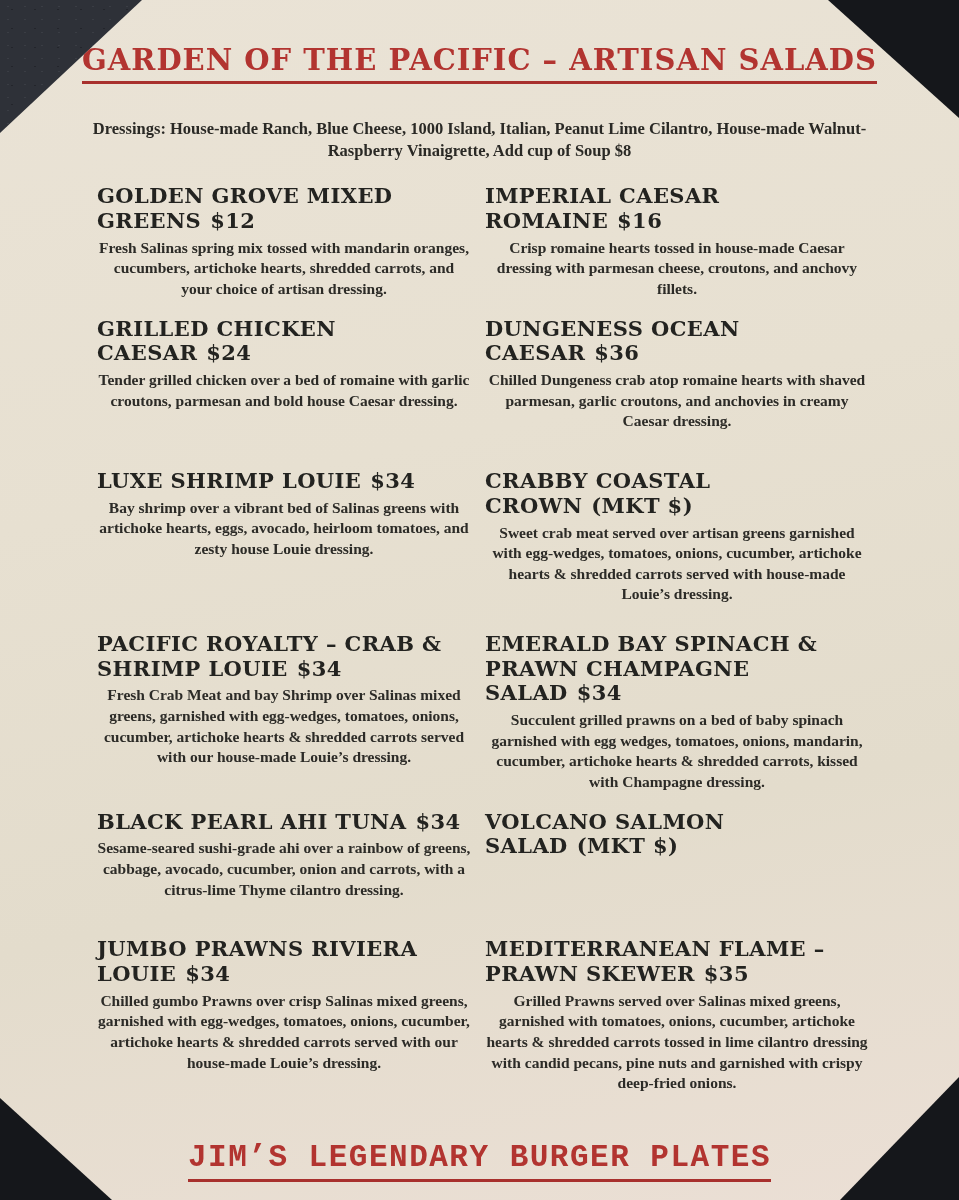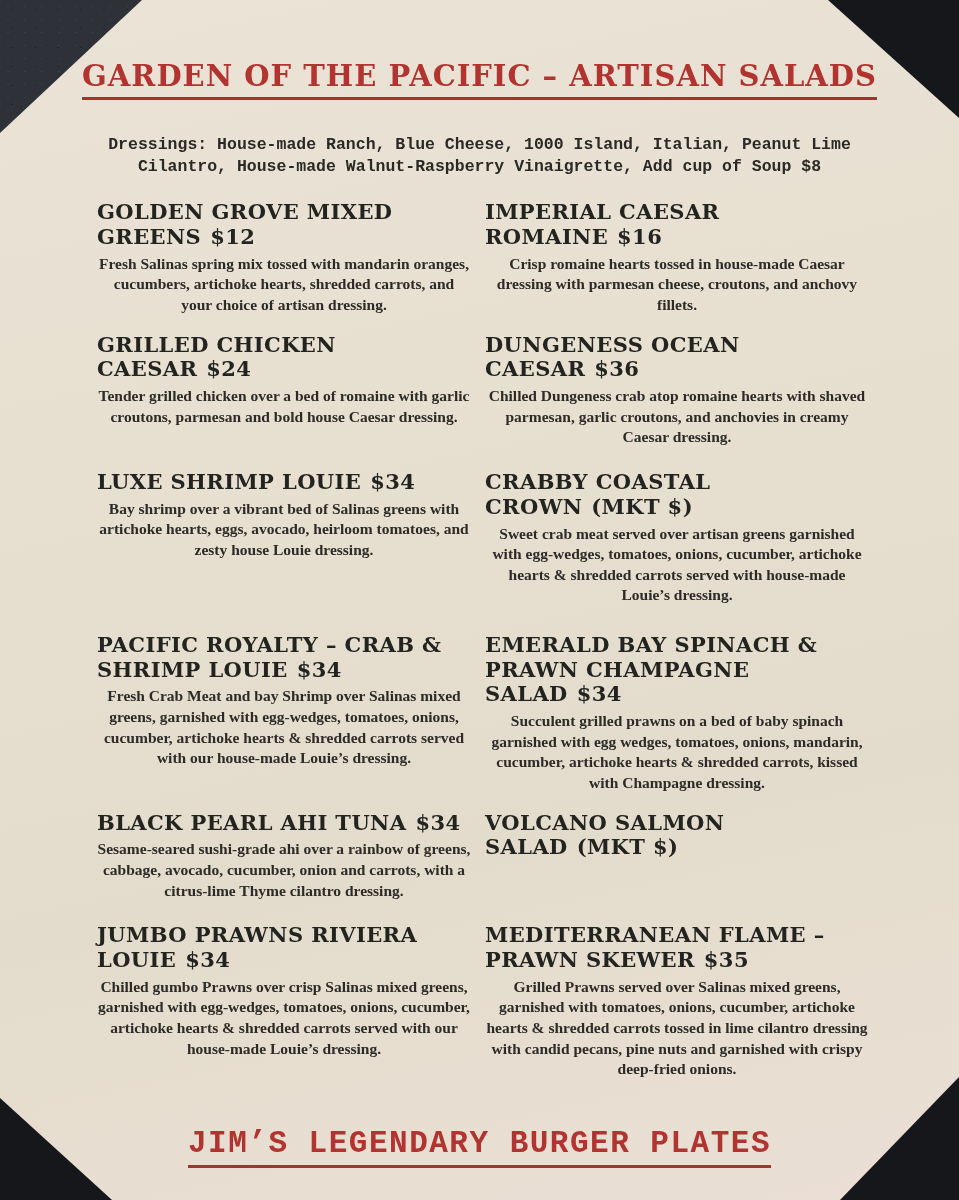--- a/index.html
+++ b/index.html
@@ -14,38 +14,38 @@
     position:absolute;left:0;top:0;width:300px;height:250px;
     background:#2e3138;
     background-image:radial-gradient(#3a3d44 1px, transparent 1px), radial-gradient(#23252b 1px, transparent 1px);
     background-size:17px 13px, 23px 19px;
   }
   .paper{
     position:absolute;left:0;top:0;width:959px;height:1200px;
     background:linear-gradient(168deg,#eae3d6 0%,#e7e0d1 38%,#e3dccc 68%,#ebdfd5 100%);
     clip-path:polygon(142px 0, 828px 0, 959px 118px, 959px 1077px, 840px 1200px, 112px 1200px, 0 1098px, 0 133px);
     box-sizing:border-box;
-    padding-top:42px;
+    padding-top:26px;
   }
   .center{text-align:center;}
   .section-title{
     color:#b23430;
     font-weight:bold;
     font-size:29px;
     letter-spacing:1px;
     display:inline-block;
     border-bottom:3px solid #a8302d;
     padding-bottom:4px;
     line-height:1.1;
   }
   .burger-title{font-size:31px;letter-spacing:1.5px;font-family:Liberation Mono, monospace;}
   .dressings{
     margin:14px auto 0 auto;
     max-width:790px;
-    font-family:Liberation Mono, monospace;
+    font-family:Liberation Serif, serif;
     font-weight:bold;
     font-size:16.5px;
     color:#2a2925;
     text-align:center;
     line-height:1.35;
   }
   .salads-grid{
     margin:22px 0 0 97px;
     width:772px;
     display:grid;
@@ -65,21 +65,21 @@
   .item-desc{
     margin:4px 0 0 0;
     font-family:"Liberation Serif", serif;
     font-weight:bold;
     font-size:15.5px;
     color:#2c2b27;
     line-height:1.33;
     text-align:center;
   }
   .gap-md{margin-top:10px;}
-  .gap-lg{margin-top:5px;}
+  .gap-lg{margin-top:20px;}
   .burger-subtitle{
     margin-top:16px;
     font-size:22px;
     font-weight:bold;
     color:#201f1c;
     letter-spacing:0.3px;
   }
 </style>
 </head>
 <body>

